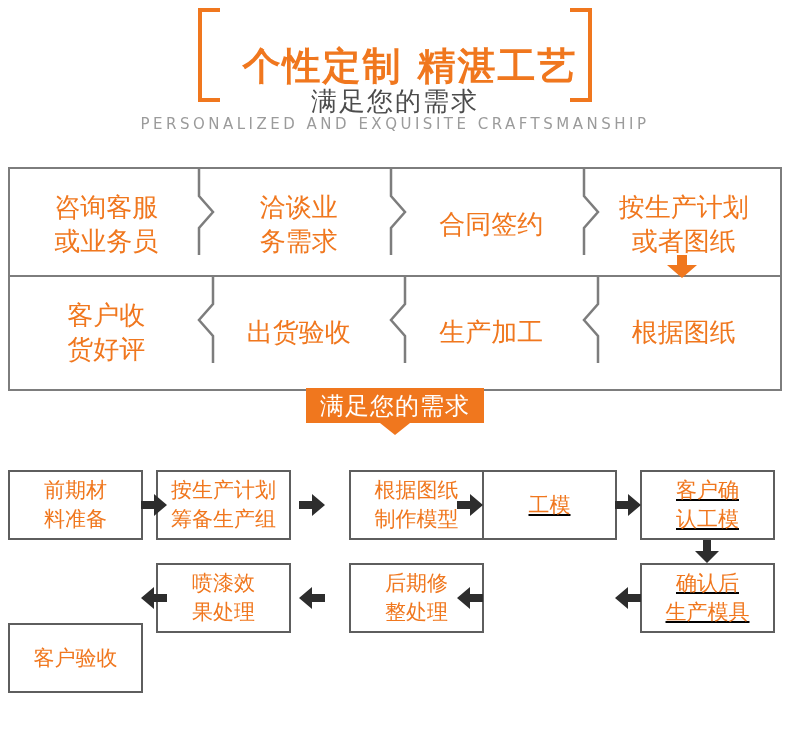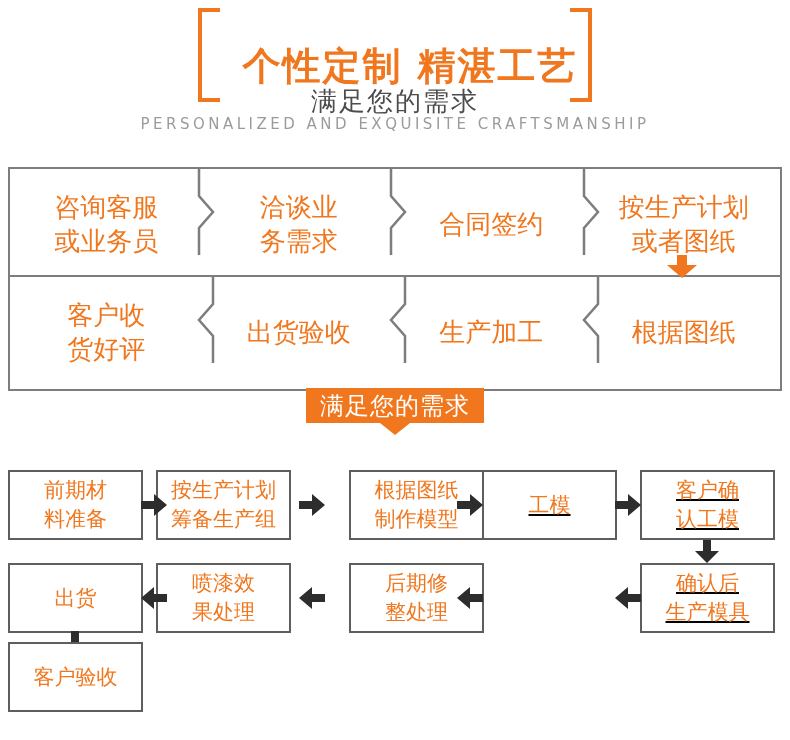--- a/index.html
+++ b/index.html
@@ -81,21 +81,21 @@
     position: absolute; width: 135px; height: 70px;
     border: 2px solid var(--box-border); background: #fff;
     display: flex; align-items: center; justify-content: center;
   }
   .wbox-label {
     color: var(--accent-orange); font-size: 21px; line-height: 1.38;
     text-align: center; white-space: pre-line;
   }
   .rowA { top: 470px; }
   .rowB { top: 563px; }
-  .rowC { top: 642px; }
+  .rowC { top: 623px; }
   .c1 { left: 8px; } .c2 { left: 156px; } .c3 { left: 324px; margin-left: 25px; } .c4 { left: 482px; text-decoration: underline; } .c5 { left: 640px; text-decoration: underline; }
 
   .dark-arrow { position: absolute; }
   .dark-arrow path { fill: var(--arrow-dark); }
 </style>
 </head>
 <body>
 
 <div class="page">
 
@@ -198,23 +198,20 @@
       <path d="M0,7 H13 V0 L26,11 L13,22 V15 H0 Z"></path>
     </svg>
   <svg class="dark-arrow" style="left:615px; top:494px;" width="26" height="22" viewBox="0 0 26 22">
       <path d="M0,7 H13 V0 L26,11 L13,22 V15 H0 Z"></path>
     </svg>
 
   <svg class="dark-arrow" style="left:695px; top:540px;" width="24" height="23" viewBox="0 0 24 23">
       <path d="M8,0 H16 V11 H24 L12,23 L0,11 H8 Z"></path>
     </svg>
 
-  <div class="wbox rowB c1">
-    <span class="wbox-label">出货</span>
-  </div>
   <div class="wbox rowB c2">
     <span class="wbox-label">喷漆效
 果处理</span>
   </div>
   <div class="wbox rowB c3">
     <span class="wbox-label">后期修
 整处理</span>
   </div>
   <div class="wbox rowB c5">
     <span class="wbox-label">确认后

